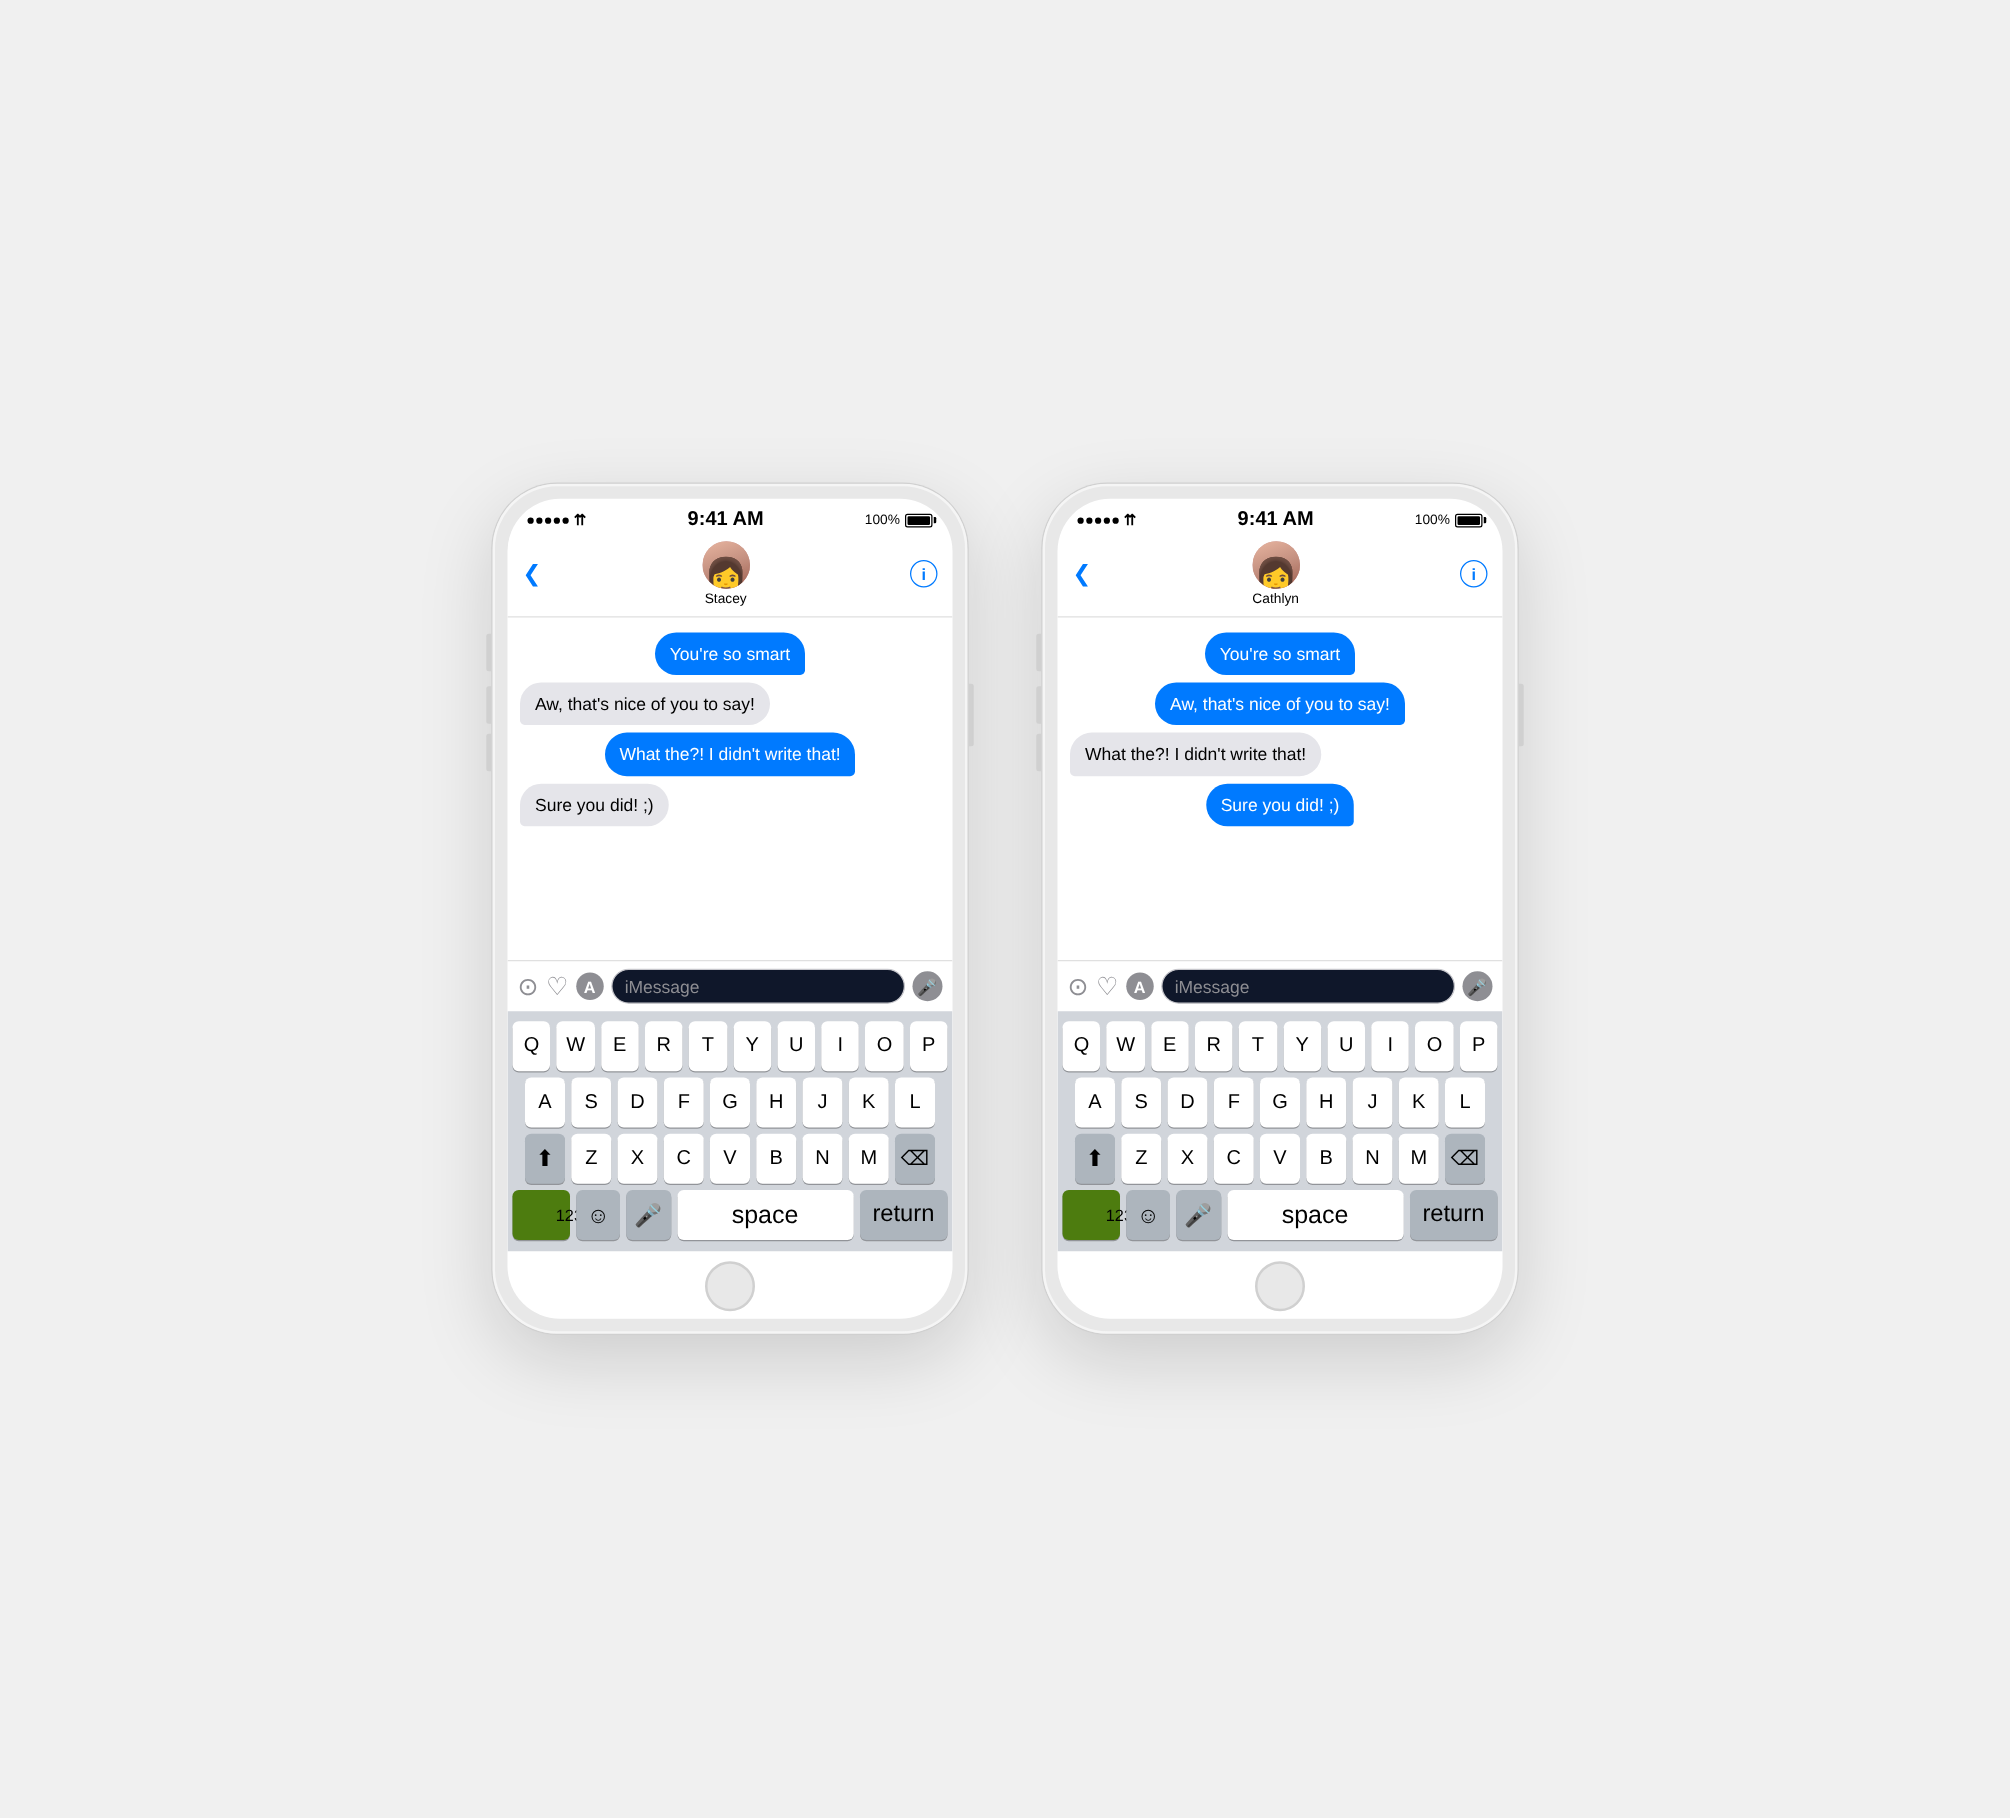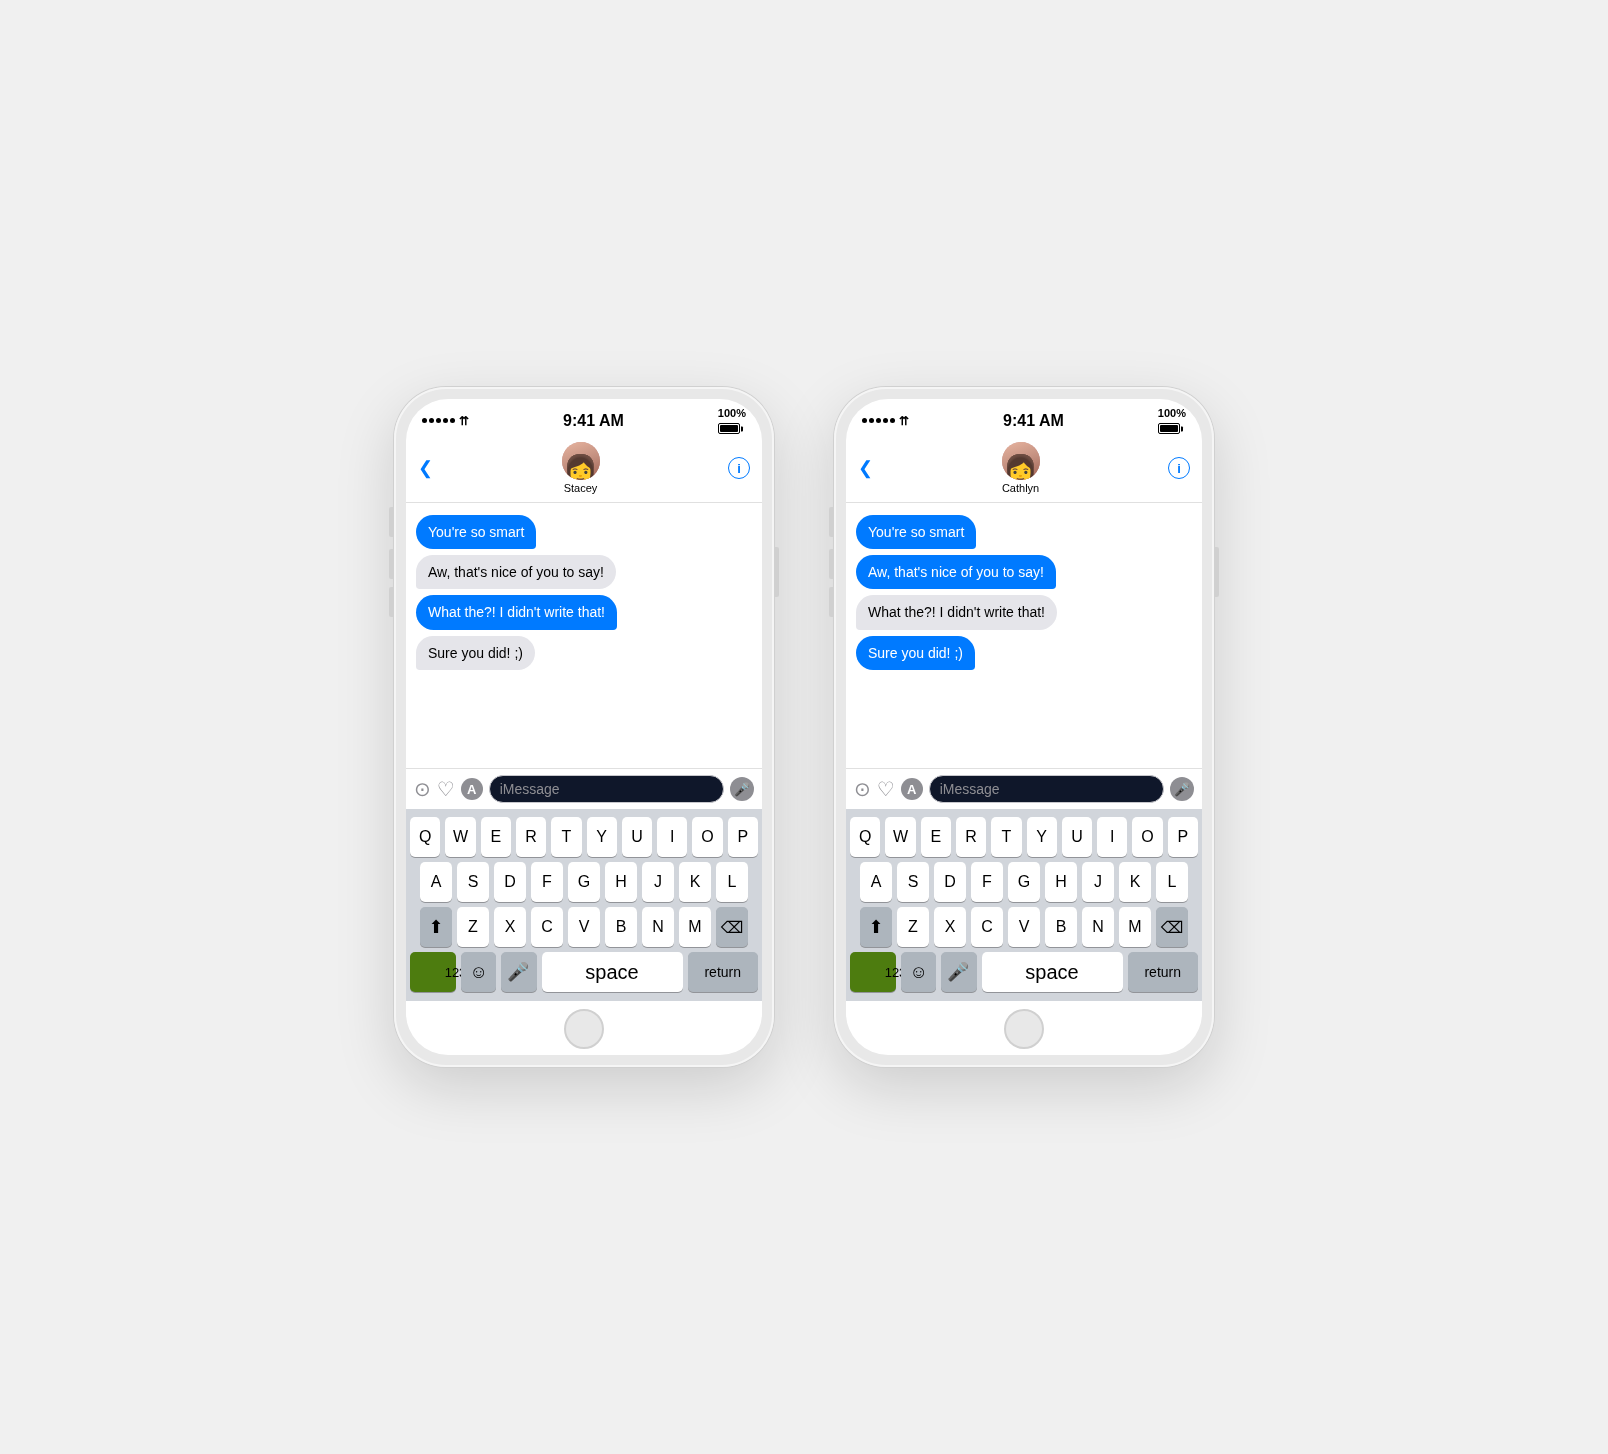--- a/index.html
+++ b/index.html
@@ -101,25 +101,24 @@
       font-size: 12px;
     }
 
     .status-center {
       font-size: 16px;
       font-weight: 700;
     }
 
     .status-right {
       display: flex;
-      align-items: flex-start;
+      align-items: center;
       gap: 4px;
       font-size: 11px;
-      font-weight: 700;
-      flex-direction: column;
+      font-weight: 400;
     }
 
     .battery {
       width: 22px;
       height: 11px;
       border: 1.5px solid #000;
       border-radius: 2px;
       position: relative;
       display: flex;
       align-items: center;
@@ -226,21 +225,21 @@
       flex-direction: column;
       gap: 6px;
     }
 
     .bubble-row {
       display: flex;
       width: 100%;
     }
 
     .bubble-row.sent {
-      justify-content: flex-start;
+      justify-content: center;
     }
 
     .bubble-row.received {
       justify-content: flex-start;
     }
 
     .bubble {
       max-width: 72%;
       padding: 8px 12px;
       border-radius: 18px;
@@ -340,21 +339,21 @@
     }
 
     .key.num-key {
       background: #4d7c0f;
       font-size: 14px;
       padding-left: 45px;
     }
 
     .key.return-key {
       background: #adb5bd;
-      font-size: 14px;
+      font-size: 19px;
       max-width: 80px;
       flex: 2;
     }
 
     .key.emoji-key {
       background: #adb5bd;
       font-size: 18px;
     }
 
     .key.mic-key {

